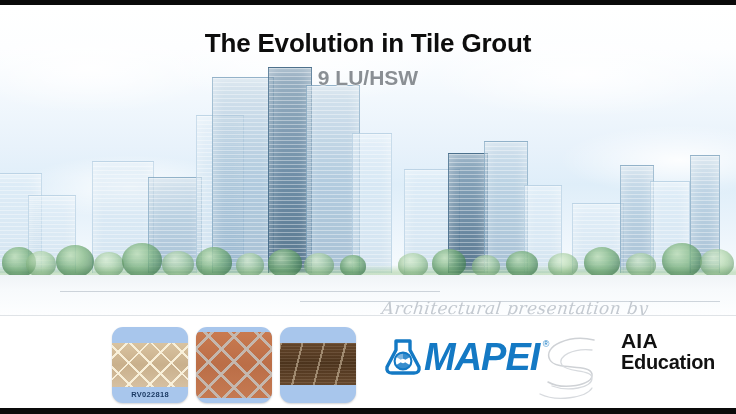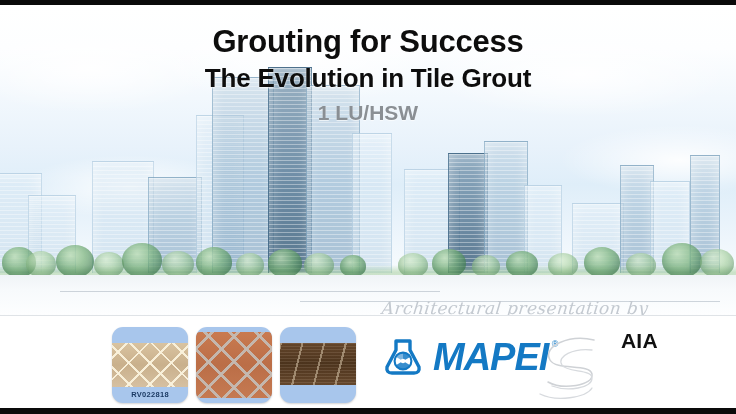--- a/index.html
+++ b/index.html
@@ -313,21 +313,21 @@
         rgba(0,0,0,.06) 3px),
       linear-gradient(to bottom, #6a4a2d 0%, #51371f 48%, #6b4b2e 100%);
   }
 
   
   #mapei {
     position: absolute;
     left: 383px; top: 22px;
     display: flex;
     align-items: center;
-    gap: 10px;
+    gap: 1px;
   }
   #mapei-mark { width: 40px; height: 38px; display: block; }
   #mapei-word {
     font-family: "Liberation Sans", sans-serif;
     font-size: 38px;
     font-weight: bold;
     font-style: italic;
     color: #1479c4;
     letter-spacing: -1px;
     line-height: 1;
@@ -425,23 +425,22 @@
         <div class="tree" style="left:662px; width:40px; height:34px;"></div>
         <div class="tree lt" style="left:700px; width:34px; height:28px;"></div>
 
         <div id="ground">
           <div class="ground-line" style="left:60px;  top:16px; width:380px;"></div>
           <div class="ground-line" style="left:300px; top:26px; width:420px;"></div>
         </div>
       </div>
 
       <div id="title-block">
-        <div id="main-title">Grouting for Success</div>
         <div id="sub-title">The Evolution in Tile Grout</div>
-        <div id="credit-line">1 LU/HSW</div>
+        <div id="credit-line">9 LU/HSW</div>
       </div>
 
       <div id="script-caption">Architectural presentation by</div>
     </div>
 
     <div id="hero-divider"></div>
 
     <div id="footer">
 
       <div id="thumbs">
@@ -476,19 +475,20 @@
       </div>
 
       <svg id="flourish" viewBox="0 0 78 74">
         <path d="M60 8 C36 2 8 14 16 28 C22 39 56 31 58 42 C60 54 28 58 14 50" fill="none" stroke="#cfd2d6" stroke-width="1.5" stroke-linecap="round"></path>
         <path d="M58 18 C40 16 22 24 28 33 C33 41 58 37 58 46 C58 56 34 60 18 54" fill="none" stroke="#d7dade" stroke-width="1.3" stroke-linecap="round"></path>
         <path d="M6 62 C22 70 52 66 58 56" fill="none" stroke="#d7dade" stroke-width="1.3" stroke-linecap="round"></path>
       </svg>
 
       <div id="aia">
         <div class="l1">AIA</div>
+        <div class="l3">Education</div>
       </div>
 
     </div>
   </div>
 
   <div class="bar-bottom"></div>
 </div>
 
 </body></html>

